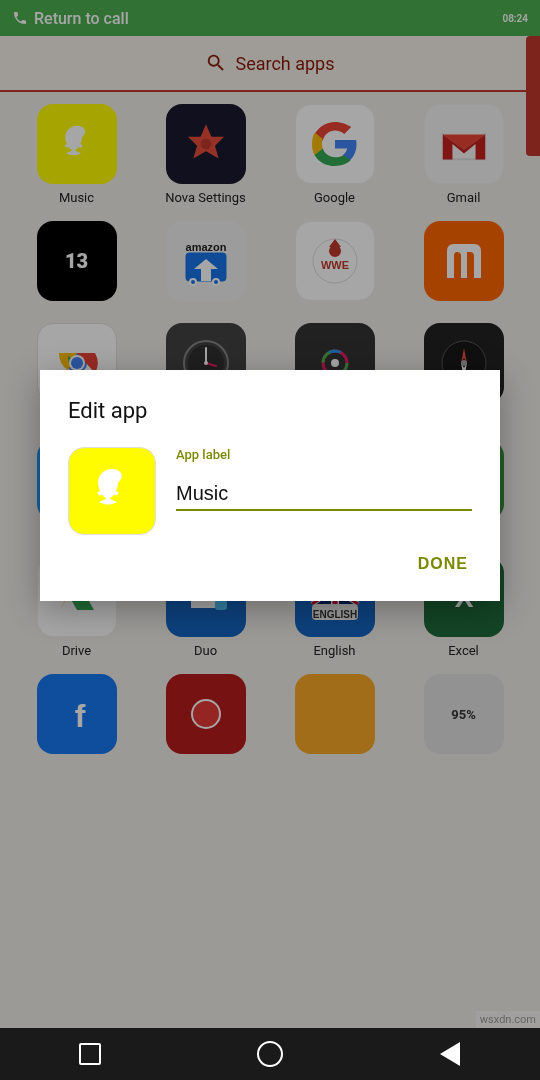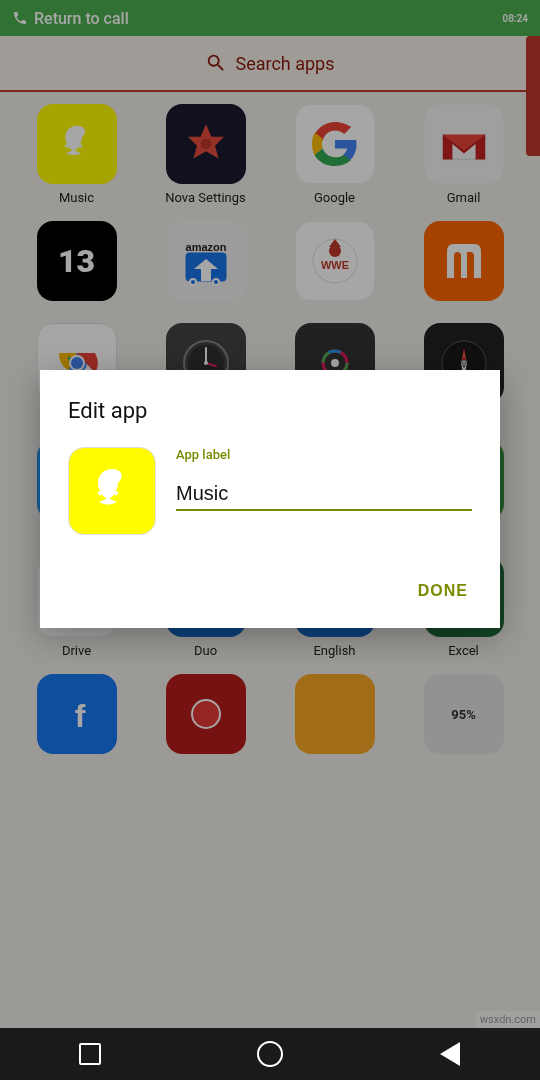--- a/index.html
+++ b/index.html
@@ -104,21 +104,21 @@
       font-size: 13px;
       color: #222;
       text-align: center;
     }
 
     
     .icon-snapchat { background: #FFFC00; }
     .icon-nova { background: #1a1a2e; }
     .icon-google { background: white; }
     .icon-gmail { background: #f5f5f5; }
-    .icon-13 { background: black; color: white; font-size: 32px; font-weight: 900; }
+    .icon-13 { background: black; color: white; font-size: 20px; font-weight: 900; }
     .icon-amazon { background: #f0f0f0; }
     .icon-wwe { background: white; }
     .icon-mi { background: #ff6600; }
     .icon-chrome { background: white; border: 1px solid #ddd; }
     .icon-clock { background: #424242; }
     .icon-colorswitch { background: #333; }
     .icon-compass { background: #222; }
     .icon-contacts { background: #2196f3; }
     .icon-dineout { background: #b71c1c; }
     .icon-dominos { background: #1565c0; }
@@ -200,21 +200,21 @@
       outline: none;
       font-size: 20px;
       color: #111;
       padding: 4px 0;
       background: transparent;
     }
 
     .modal-actions {
       display: flex;
       justify-content: flex-end;
-      margin-top: 39px;
+      margin-top: 12px;
     }
 
     .done-button {
       background: none;
       border: none;
       color: #7a8a00;
       font-size: 16px;
       font-weight: 700;
       letter-spacing: 1px;
       cursor: pointer;

